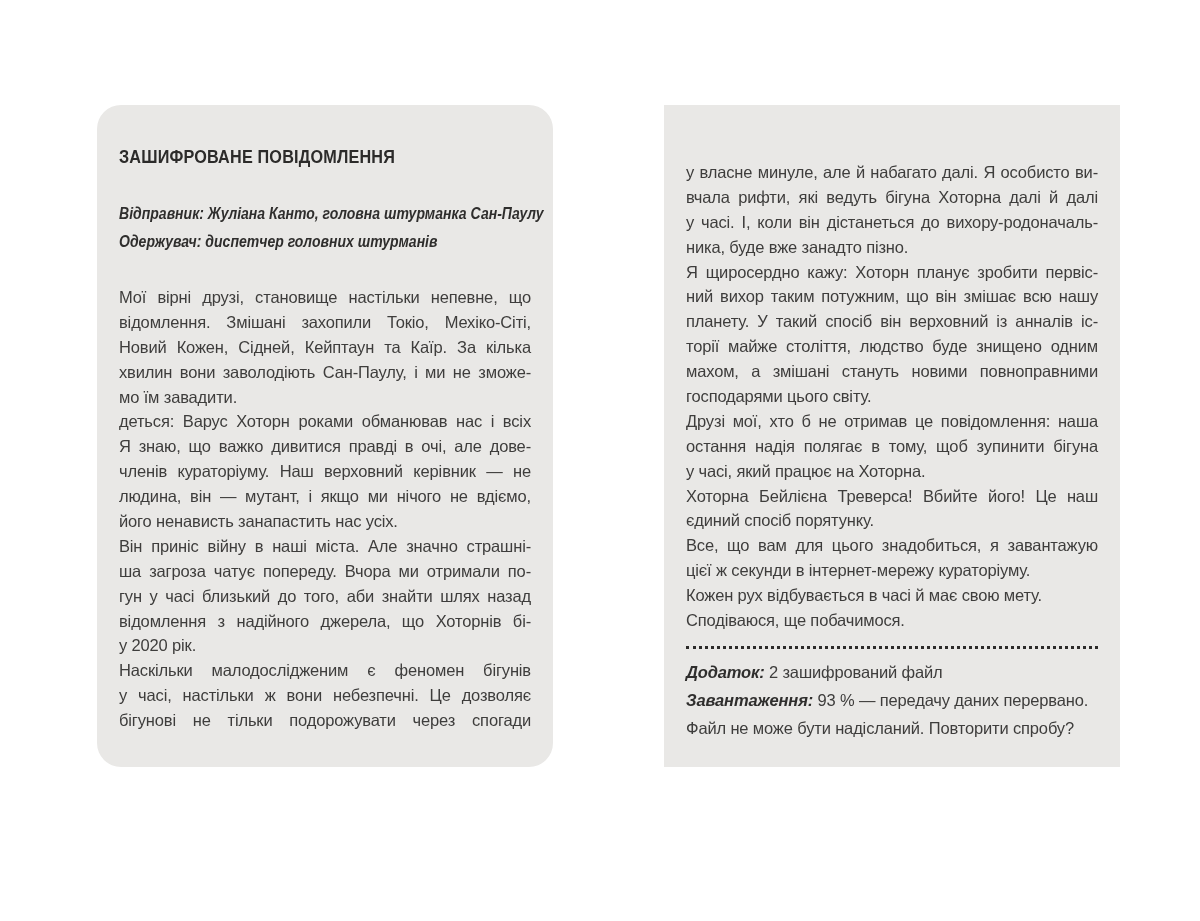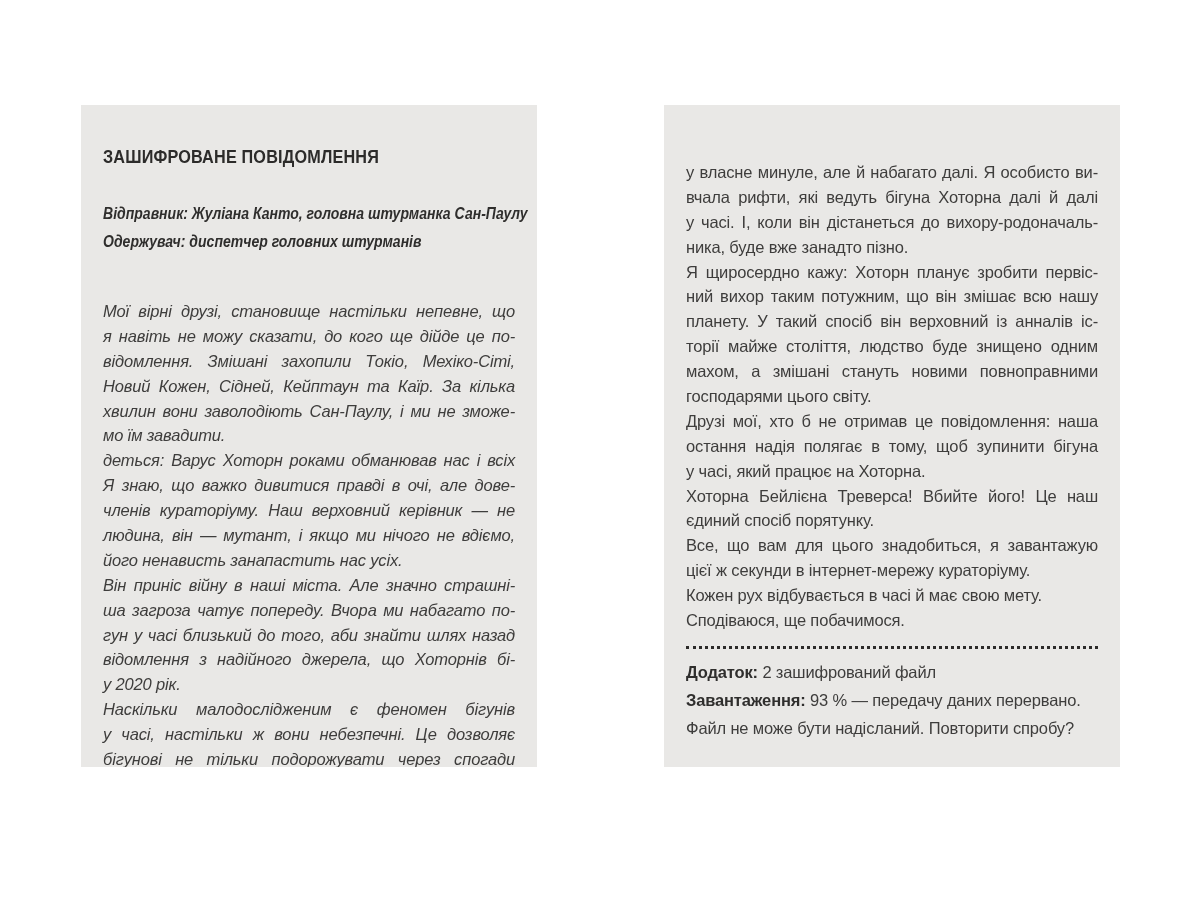--- a/index.html
+++ b/index.html
@@ -19,21 +19,21 @@
     position: absolute;
     top: 105px;
     width: 456px;
     height: 662px;
     background: #e9e8e6;
     box-sizing: border-box;
     padding: 0 22px;
     color: #3e3d3c;
     overflow: hidden;
   }
-  .page.left  { left: 81px; }
+  .page.left  { left: 97px; border-radius: 24px; }
   .page.right { left: 664px; }
 
   .title {
     margin: 40px 0 0 0;
     font-size: 18px;
     line-height: 24px;
     font-weight: 700;
     color: #2c2b2a;
     letter-spacing: 0.2px;
     white-space: nowrap;
@@ -50,21 +50,21 @@
     color: #2f2e2d;
     white-space: nowrap;
     transform: scaleX(0.85);
     transform-origin: left top;
   }
 
   .body {
     font-size: 16.5px;
     letter-spacing: -0.15px;
   }
-  .page.left  .body { margin-top: 44px; font-style: italic; }
+  .page.left  .body { margin-top: 30px; }
   .page.right .body { margin-top: 55px; }
 
   .line {
     height: 24.9px;
     line-height: 24.9px;
     white-space: nowrap;
   }
   .line.just {
     text-align: justify;
     text-align-last: justify;
@@ -77,48 +77,48 @@
   }
 
   .attachment {
     margin-top: 9px;
     font-size: 16.5px;
     line-height: 28px;
     letter-spacing: -0.15px;
   }
   .attachment .label {
     font-weight: 700;
+    font-style: italic;
     color: #2f2e2d;
   }
 </style>
 </head>
 <body>
 
 <div class="canvas">
 
   <section class="page left">
     <h1 class="title">ЗАШИФРОВАНЕ ПОВІДОМЛЕННЯ</h1>
     <div class="meta" id="meta-lines">
         <div class="meta-line">Відправник: Жуліана Канто, головна штурманка Сан-Паулу</div>
         <div class="meta-line">Одержувач: диспетчер головних штурманів</div>
       </div>
     <div class="body" id="left-body">
         <div class="line just">Мої вірні друзі, становище настільки непевне, що</div>
-        <div class="line just">я навіть не можу сказати, до кого ще дійде це по-</div>
         <div class="line just">відомлення. Змішані захопили Токіо, Мехіко-Сіті,</div>
         <div class="line just">Новий Кожен, Сідней, Кейптаун та Каїр. За кілька</div>
         <div class="line just">хвилин вони заволодіють Сан-Паулу, і ми не зможе-</div>
         <div class="line">мо їм завадити.</div>
         <div class="line just">деться: Варус Хоторн роками обманював нас і всіх</div>
         <div class="line just">Я знаю, що важко дивитися правді в очі, але дове-</div>
         <div class="line just">членів кураторіуму. Наш верховний керівник — не</div>
         <div class="line just">людина, він — мутант, і якщо ми нічого не вдіємо,</div>
         <div class="line">його ненависть занапастить нас усіх.</div>
         <div class="line just">Він приніс війну в наші міста. Але значно страшні-</div>
-        <div class="line just">ша загроза чатує попереду. Вчора ми набагато по-</div>
+        <div class="line just">ша загроза чатує попереду. Вчора ми отримали по-</div>
         <div class="line just">гун у часі близький до того, аби знайти шлях назад</div>
         <div class="line just">відомлення з надійного джерела, що Хоторнів бі-</div>
         <div class="line">у 2020 рік.</div>
         <div class="line just">Наскільки малодослідженим є феномен бігунів</div>
         <div class="line just">у часі, настільки ж вони небезпечні. Це дозволяє</div>
         <div class="line just">бігунові не тільки подорожувати через спогади</div>
       </div>
   </section>
 
   <section class="page right">

